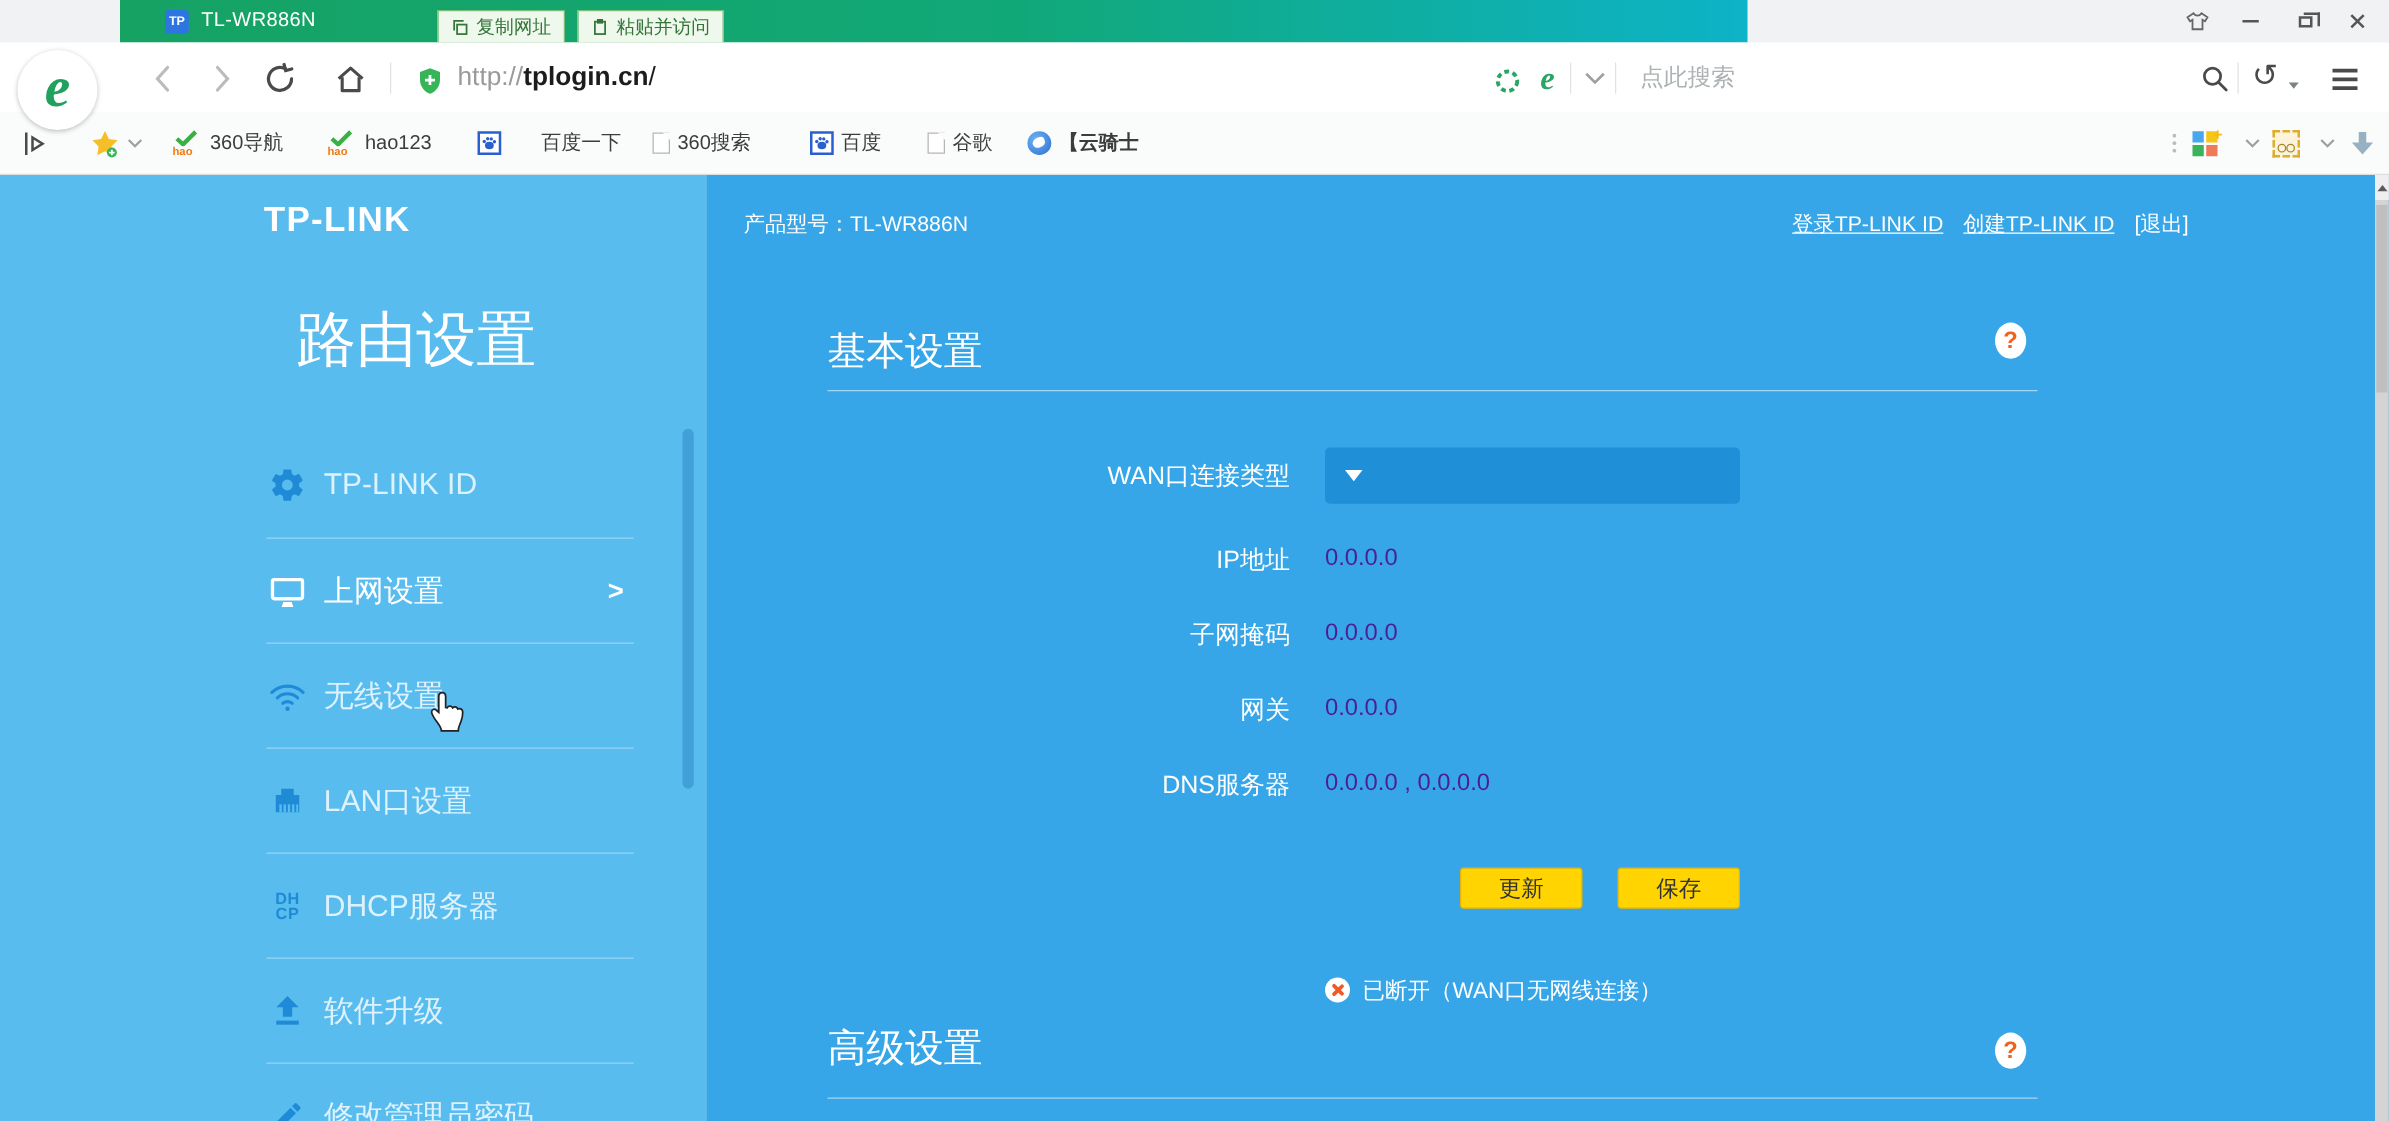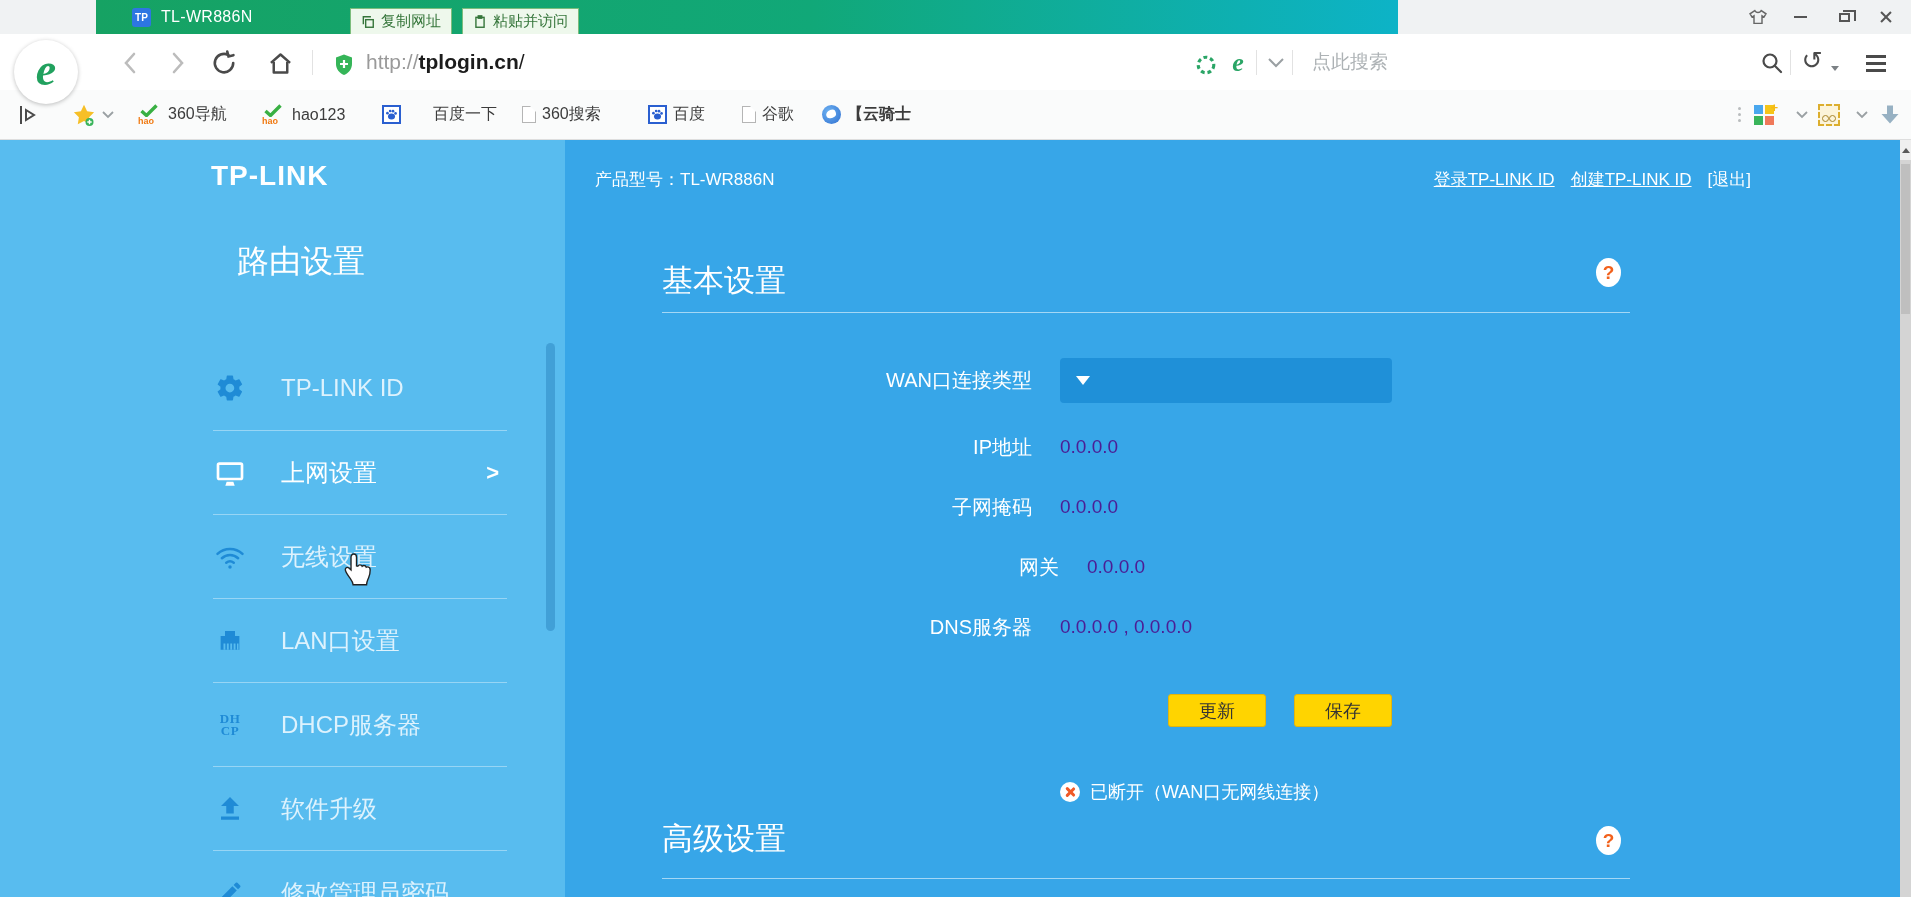--- a/index.html
+++ b/index.html
@@ -76,27 +76,27 @@
                   border:1.5px solid #a9852a; border-radius:50%; bottom:2px; }
   .shot-icon::before { left:2px; } .shot-icon::after { right:2px; }
 
   
   .content { position:absolute; left:0; top:140px; width:1911px; height:757px; }
   .sidebar { position:absolute; left:0; top:0; width:565px; height:757px; background:#58bcef; }
   .main { position:absolute; left:565px; top:0; width:1390px; height:757px; background:#37a6e8; }
 
   .brand { position:absolute; left:211px; top:20px; color:#fff; font-size:28px; font-weight:bold;
            letter-spacing:1px; }
-  .side-title { position:absolute; left:237px; top:100px; color:#fff; font-size:32px; }
+  .side-title { position:absolute; left:237px; top:100px; color:#fff; font-size:48px; }
   .menu { position:absolute; left:213px; top:206px; width:294px; }
-  .menu-item { height:84px; display:flex; align-items:center; gap:34px; cursor:pointer;
+  .menu-item { height:84px; display:flex; align-items:center; gap:12px; cursor:pointer;
                color:#ddf2fd; font-size:24px; position:relative; }
   .menu-item + .menu-item { border-top:1px solid rgba(255,255,255,.38); }
   .menu-item.active { color:#ffffff; }
-  .menu-ico { width:34px; display:flex; align-items:flex-end; justify-content:center;font-family:Liberation Serif, serif; }
+  .menu-ico { width:34px; display:flex; align-items:flex-end; justify-content:center; }
   .menu-arrow { position:absolute; right:8px; color:#fff; font-size:22px; font-weight:bold; }
   .dhcp-glyph { color:#1f8bd6; font-weight:800; font-size:13px; line-height:.85; text-align:center;
                 letter-spacing:.5px; }
   .side-scroll { position:absolute; left:546px; top:203px; width:9px; height:288px; border-radius:5px;
                  background:rgba(14,96,158,.30); }
 
   .prod-label { position:absolute; left:30px; top:28px; color:#fff; font-size:17px; }
   .top-links { position:absolute; right:204px; top:28px; display:flex; gap:16px; color:#fff; font-size:17px; }
   .top-links .lnk { text-decoration:underline; cursor:pointer; }
   .top-links .lnk-plain { cursor:pointer; }
@@ -463,21 +463,21 @@
     </div>
 
     <div class="form-row" style="top:292px; height:30px;">
       <div class="form-label">IP地址</div>
       <div class="form-value">0.0.0.0</div>
     </div>
     <div class="form-row" style="top:352px; height:30px;">
       <div class="form-label">子网掩码</div>
       <div class="form-value">0.0.0.0</div>
     </div>
-    <div class="form-row" style="top:412px; height:30px;padding-left:27px;">
+    <div class="form-row" style="top:412px; height:30px;">
       <div class="form-label">网关</div>
       <div class="form-value">0.0.0.0</div>
     </div>
     <div class="form-row" style="top:472px; height:30px;">
       <div class="form-label">DNS服务器</div>
       <div class="form-value">0.0.0.0 , 0.0.0.0</div>
     </div>
 
     <button class="yellow-btn" style="left:603px;">更新</button>
     <button class="yellow-btn" style="left:729px;">保存</button>

